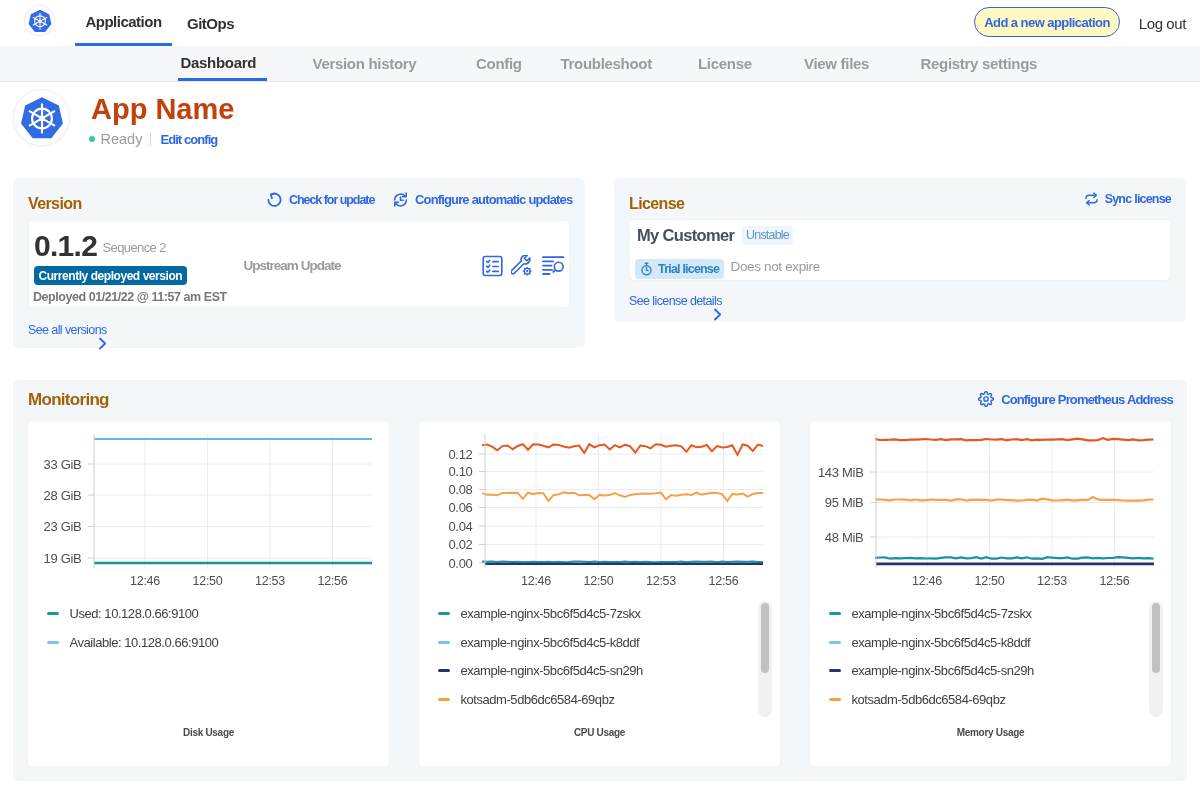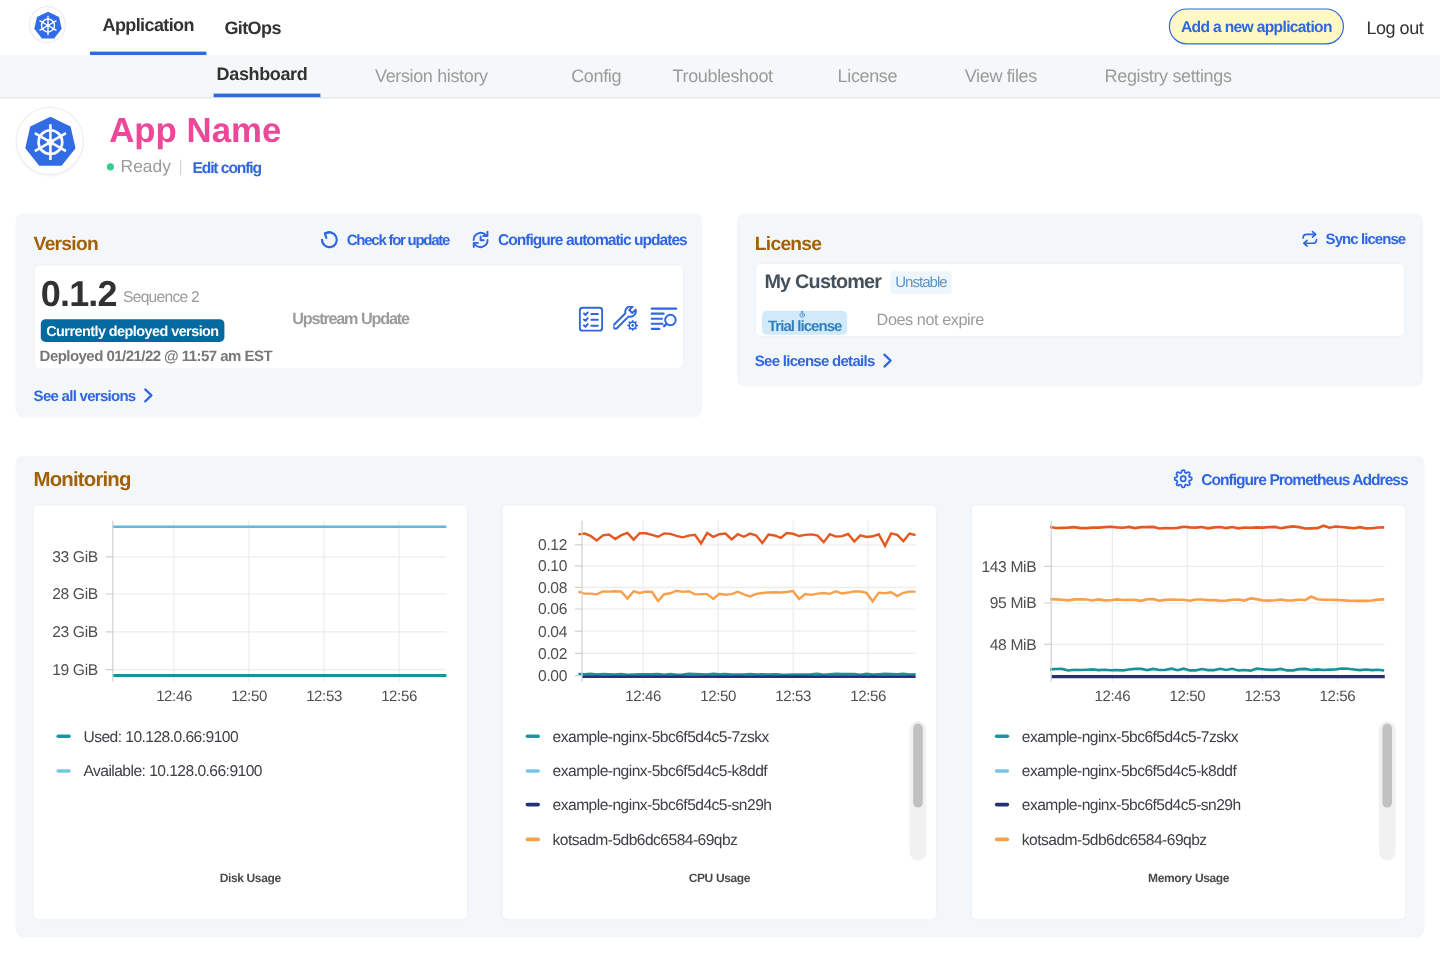--- a/index.html
+++ b/index.html
@@ -14,40 +14,40 @@
 .navtab.app { left:75px; width:97px; justify-content:center; border-bottom:3px solid #2b6be0; }
 .navtab.gitops { left:187px; }
 .addbtn { position:absolute; left:974px; top:7px; width:146px; height:30px; border:1px solid #3066e0;
   border-radius:16px; background:#fef9c3; color:#3066e0; font-size:13px; font-weight:700; letter-spacing:-0.55px;
   display:flex; align-items:center; justify-content:center; }
 .logout { position:absolute; right:14px; top:0; height:46px; display:flex; align-items:center;
   font-size:15px; color:#323232; letter-spacing:-0.4px; }
 
 .subnav { position:absolute; left:0; top:46px; width:1200px; height:36px; background:#f5f7f8;
   border-bottom:1px solid #e4e7e9; }
-.stab { position:absolute; top:0; height:35px; display:flex; align-items:center; font-size:15px; color:#9b9b9b; letter-spacing:-0.3px; }
+.stab { position:absolute; top:0; height:35px; display:flex; align-items:center; font-size:15px; color:#9b9b9b; letter-spacing:-0.3px;font-weight:bold; }
 .stab.active { left:178px; width:88.5px; padding-left:2.5px; color:#323232; font-weight:700; border-bottom:3px solid #2b6be0; }
 
 .appcircle { position:absolute; left:14px; top:90px; width:55px; height:55px; border-radius:50%;
   background:#fff; box-shadow:0 0 0 1px #efefef, 0 1px 3px rgba(0,0,0,.08);
   display:flex; align-items:center; justify-content:center; }
-.apptitle { position:absolute; left:91px; top:95px; font-size:29px; font-weight:800; color:#ec4899;
+.apptitle { position:absolute; left:91px; top:95px; font-size:29px; font-weight:800; color:#c2410c;
   line-height:1; letter-spacing:0px; }
 .statusrow { position:absolute; left:88.5px; top:131.5px; height:15px; display:flex; align-items:center; }
 .dot { width:6px; height:6px; border-radius:50%; background:#38cc8e; margin-right:6px; }
 .ready { font-size:14.5px; color:#9b9b9b; letter-spacing:0px; }
 .vline { width:1px; height:13px; background:#d5d5d5; margin:0 9px 0 8px; }
 .editcfg { font-size:13px; font-weight:700; color:#3066e0; letter-spacing:-0.95px; word-spacing:0.2px; }
 
 .card { position:absolute; background:#f4f7fa; border-radius:6px; }
 .card h2 { font-size:16px; font-weight:700; color:#a16207; letter-spacing:-0.6px; }
 .innerbox { position:absolute; background:#fff; border-radius:5px; border:1px solid #f0f2f4; }
 .iconlink { display:flex; align-items:center; font-size:12.5px; font-weight:700; color:#3066e0; letter-spacing:-0.6px; word-spacing:0.2px; white-space:nowrap; }
 .iconlink svg { margin-right:6px; }
-.seelink { position:absolute; display:flex; align-items:flex-start; font-size:12.5px; font-weight:700; color:#3066e0; letter-spacing:-0.6px; }
+.seelink { position:absolute; display:flex; align-items:flex-end; font-size:12.5px; font-weight:400; color:#3066e0; letter-spacing:-0.6px;flex-direction:column; }
 .seelink svg { margin-left:6px; }
 
 #vcard { left:13px; top:178px; width:572px; height:170px; }
 #vcard h2 { position:absolute; left:15px; top:17px; }
 #checkupd { position:absolute; left:253px; top:13px; letter-spacing:-1.05px; word-spacing:0px; }
 #cfgauto { position:absolute; left:379px; top:13px; white-space:nowrap; font-size:13px; letter-spacing:-0.85px; }
 #vbox { left:14.5px; top:42px; width:542px; height:88px; }
 .vnum { position:absolute; left:5.5px; top:9.5px; font-size:30px; font-weight:800; color:#323232; line-height:1; letter-spacing:-0.7px; }
 .vseq { position:absolute; left:74px; top:19px; font-size:13px; color:#9b9b9b; letter-spacing:-0.6px; }
 .vbadge { position:absolute; left:5.5px; top:45px; height:19px; padding:0 4.5px; border-radius:4px;
@@ -58,21 +58,21 @@
 #seeversions { left:15px; top:144.5px; }
 
 #lcard { left:614px; top:178px; width:572px; height:144px; }
 #lcard h2 { position:absolute; left:15px; top:17px; }
 #synclic { position:absolute; right:15px; top:13px; }
 #lbox { left:14.5px; top:41px; width:542px; height:62px; }
 .custname { position:absolute; left:7.5px; top:5.5px; font-size:16.5px; font-weight:700; color:#44515c; letter-spacing:-0.65px; line-height:1.2; }
 .unstable { position:absolute; left:112.5px; top:6px; height:18.5px; padding:0 4px; border-radius:3px;
   background:#eef5fb; color:#5f95c4; font-size:12.5px; letter-spacing:-0.8px; display:flex; align-items:center; }
 .trialbadge { position:absolute; left:5.5px; top:39px; height:20px; padding:0 5px; border-radius:4px;
-  background:#d2e9f9; color:#3080bf; font-size:12.5px; font-weight:700; letter-spacing:-0.8px; display:flex; align-items:center;flex-direction:column; }
+  background:#d2e9f9; color:#3080bf; font-size:12.5px; font-weight:700; letter-spacing:-0.8px; display:flex; align-items:center; }
 .trialbadge svg { margin-right:5px; }
 .noexpire { position:absolute; left:101px; top:38.5px; font-size:13.5px; font-weight:400; color:#9b9b9b; letter-spacing:-0.35px; }
 #seelicense { left:15px; top:116px; }
 
 #mcard { left:13px; top:380px; width:1174px; height:401px; }
 #mcard h2 { position:absolute; left:15px; top:9.5px; font-size:17px; letter-spacing:-0.7px; }
 #cfgprom { position:absolute; right:14px; top:11px; font-size:13px; letter-spacing:-0.85px; }
 #cfgprom svg { margin-right:7px; }
 .chart { position:absolute; top:40px; width:363px; height:347px; background:#fff; border-radius:5px;
   border:1px solid #f0f2f4; }

